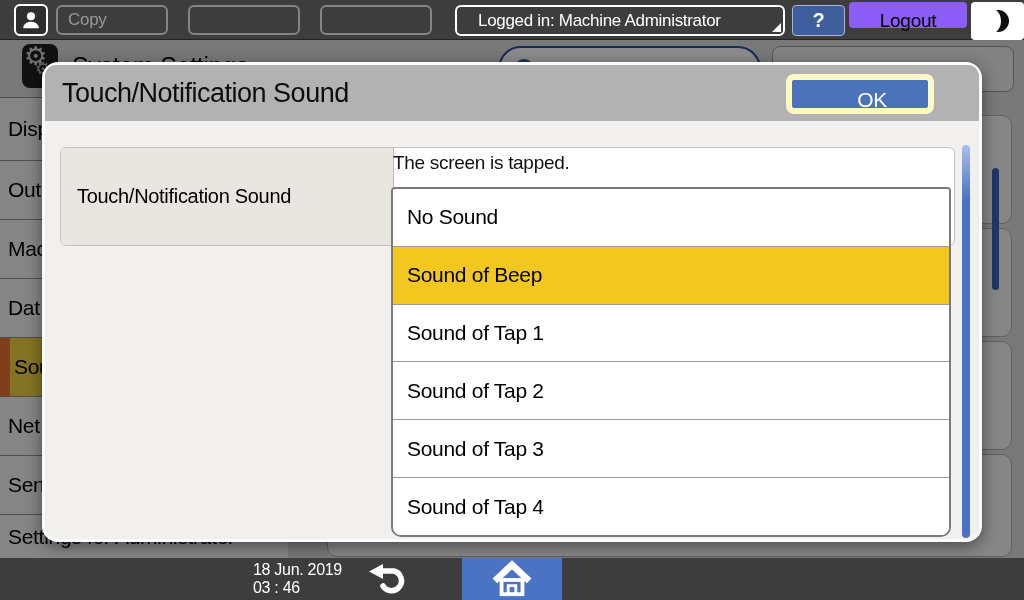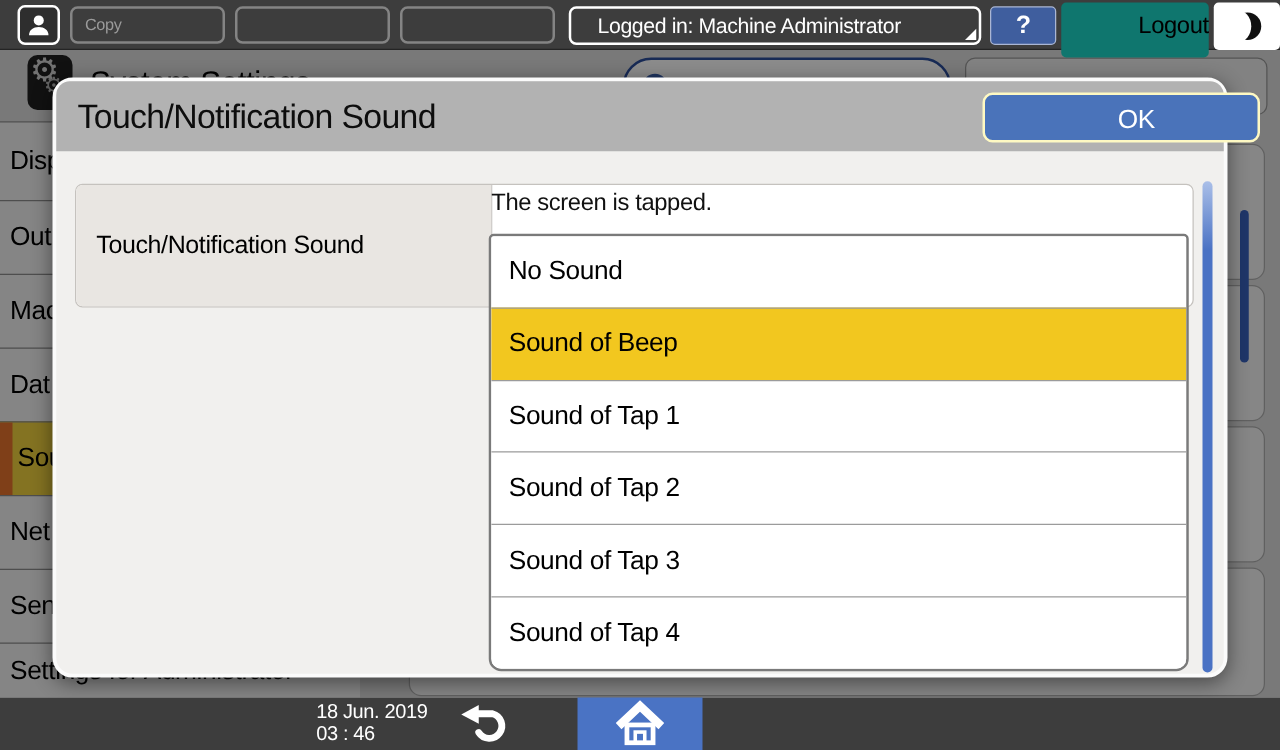--- a/index.html
+++ b/index.html
@@ -3,26 +3,26 @@
 <meta charset="utf-8">
 <style>
   * { margin:0; padding:0; box-sizing:border-box; }
   html,body { width:1024px; height:600px; overflow:hidden; background:#000; }
   body { font-family:"Liberation Sans","DejaVu Sans",sans-serif; letter-spacing:-0.3px; }
   .screen { position:relative; width:1024px; height:600px; background:#dcdcdc; overflow:hidden; }
 
   
   .topbar { position:absolute; left:0; top:0; width:1024px; height:40px; background:#3d3d3d; border-bottom:1px solid #242424; z-index:20; }
   .user-btn { position:absolute; left:14px; top:4px; width:34px; height:32px; background:#2e2e2e; border:2px solid #fff; border-radius:6px; display:flex; align-items:center; justify-content:center; }
-  .tab { position:absolute; top:5px; width:124px; height:30px; border:2px solid #848484; border-radius:6px; color:#9a9a9a; font-size:13px; line-height:26px; padding-left:10px; }
+  .tab { position:absolute; top:5px; width:112px; height:30px; border:2px solid #848484; border-radius:6px; color:#9a9a9a; font-size:17px; line-height:26px; padding-left:10px; }
   .tab1{ left:56px; } .tab2{ left:188px; } .tab3{ left:320px; }
   .login-box { position:absolute; left:455px; top:5px; width:330px; height:31px; border:2px solid #fff; border-radius:6px; color:#fff; font-size:17px; line-height:27px; padding-left:21px; }
   .login-tri { position:absolute; right:2px; bottom:2px; width:0; height:0; border-left:9px solid transparent; border-bottom:9px solid #fff; }
   .help-btn { position:absolute; left:792px; top:5px; width:53px; height:31px; background:#3f5e9e; border:1px solid #aab6d4; border-radius:4px; color:#fff; font-size:20px; font-weight:bold; text-align:center; line-height:29px; }
-  .logout-btn { position:absolute; left:849px; top:2px; width:118px; height:44px; background:#0f766e; border-radius:4px; color:#000; font-size:19px; text-align:right; line-height:38px; }
+  .logout-btn { position:absolute; left:849px; top:2px; width:118px; height:26px; background:#8b5cf6; border-radius:4px; color:#000; font-size:19px; text-align:center; line-height:38px; }
   .moon-btn { position:absolute; left:971px; top:2px; width:53px; height:38px; background:#fff; border-radius:4px; }
   .moon { position:absolute; left:16px; top:8px; width:22px; height:22px; border-radius:50%; background:#101010; overflow:visible; }
   .moon::after { content:""; position:absolute; left:-8px; top:-2px; width:22px; height:26px; border-radius:50%; background:#fff; }
 
   
   .content { position:absolute; left:0; top:40px; width:1024px; height:518px; background:#dcdcdc; z-index:1; }
   .gear-tile { position:absolute; left:22px; top:4px; width:36px; height:44px; background:#1f1f1f; border-radius:8px; overflow:hidden; }
   .gear-tile .g1 { position:absolute; left:2px; top:-3px; font-size:26px; color:#cfcfcf; }
   .gear-tile .g2 { position:absolute; left:13px; top:14px; font-size:18px; color:#b8b8b8; }
   .screen-title { position:absolute; left:72px; top:12px; font-size:25px; color:#000; }
@@ -37,21 +37,21 @@
   .panel-row { position:absolute; left:327px; width:685px; background:#f5f5f5; border:1px solid #b0b0b0; border-radius:10px; }
   .bk-scroll { position:absolute; left:992px; top:128px; width:7px; height:122px; background:#3a63c0; border-radius:4px; }
   .dim { position:absolute; inset:0; background:rgba(0,0,0,0.45); z-index:4; }
 
   
   .dialog { position:absolute; left:42px; top:62px; width:940px; height:480px; background:#f1f0ee; border:3px solid #fbfbfb; border-radius:16px; box-shadow:0 4px 16px rgba(0,0,0,0.45); z-index:10; }
   .dlg-header { position:absolute; left:0; top:0; right:0; height:56px; background:#b2b2b2; border-radius:11px 11px 0 0; }
   .dlg-title { position:absolute; left:17px; top:0; line-height:56px; font-size:27px; color:#0d0d0d; letter-spacing:-0.5px; }
   .btn { position:absolute; top:9px; height:40px; border-radius:8px; font-size:21px; text-align:center; line-height:40px; letter-spacing:-0.3px; }
   .btn-cancel { left:547px; width:185px; background:#fff; border:1px solid #d8d8d8; color:#000; }
-  .btn-ok { left:741px; width:222px; background:#4a73ba; border:2px solid #fef9c3; color:#fff;padding-left:24px; }
+  .btn-ok { left:741px; width:148px; background:#4a73ba; border:6px solid #fef9c3; color:#fff;padding-left:24px; }
   .setting-row { position:absolute; left:15px; top:82px; width:895px; height:99px; background:#fff; border:1px solid #c5c2be; border-radius:6px; }
   .cell-label { position:absolute; left:0; top:0; width:333px; height:100%; background:#e9e6e2; border-right:1px solid #bdbab6; border-radius:5px 0 0 5px; font-size:20px; color:#000; display:flex; align-items:center; padding-left:16px; }
   .desc { position:absolute; left:348px; top:87px; font-size:19px; color:#111; }
   .options { position:absolute; left:346px; top:122px; width:560px; height:350px; background:#fff; border:2px solid #7a7a7a; border-radius:4px 4px 10px 10px; display:flex; flex-direction:column; overflow:hidden; }
   .option { flex:1; display:flex; align-items:center; padding-left:14px; font-size:21px; color:#000; border-top:1px solid #9b9b9b; background:#fff; }
   .option:first-child { border-top:none; }
   .option.selected { background:#f2c71f; }
   .dlg-scroll { position:absolute; left:917px; top:80px; width:8px; height:393px; border-radius:4px; background:linear-gradient(180deg,#aabfe8 0%,#4a72c4 14%,#4a72c4 100%); }
 
   

